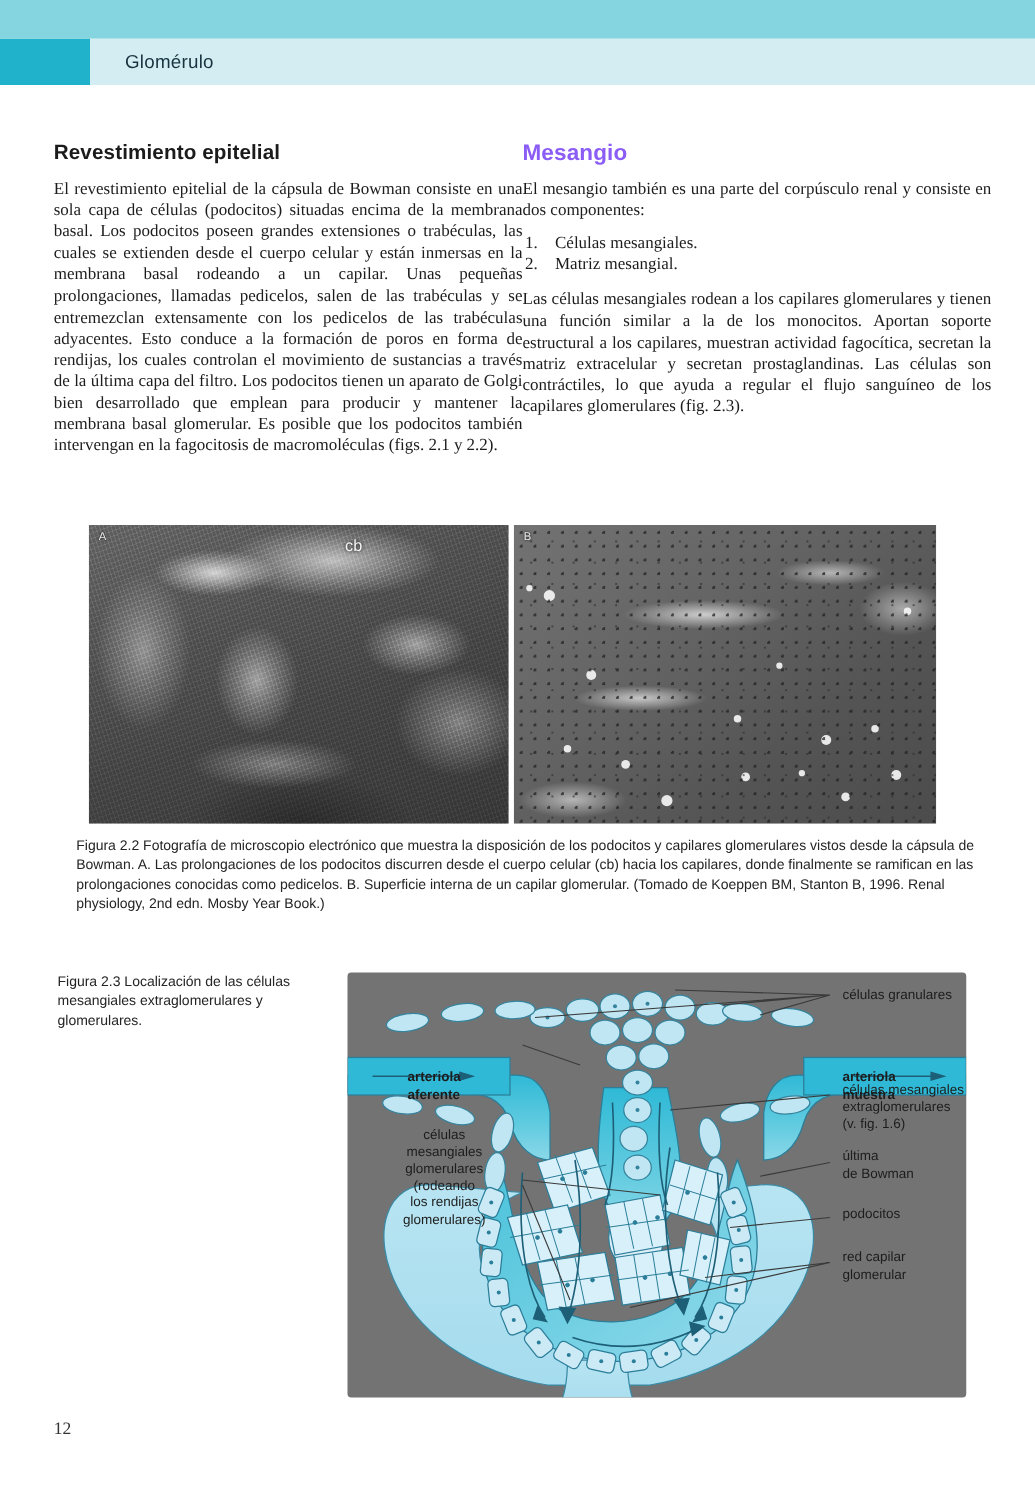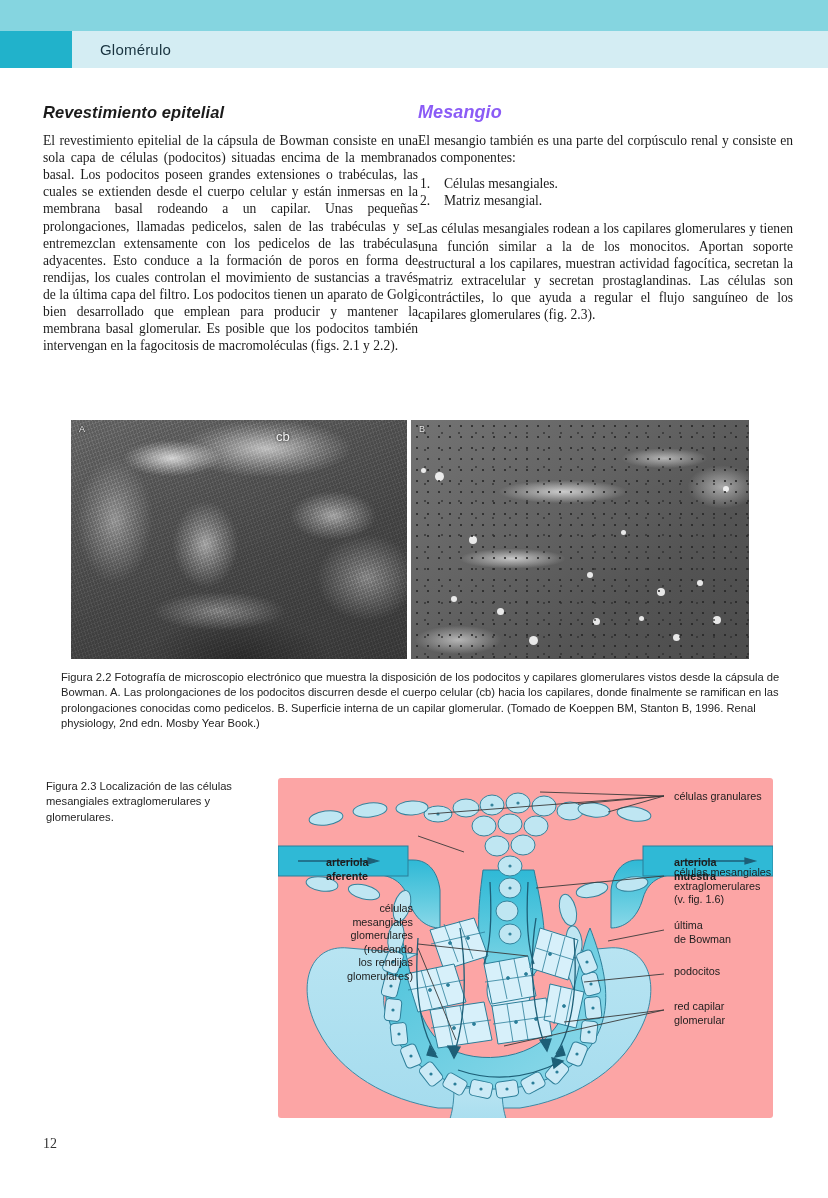--- a/index.html
+++ b/index.html
@@ -37,27 +37,26 @@
     font-family:"Liberation Serif", serif;
     font-size:13.6px;
     line-height:17.1px;
     color:#1c1c1c;
     text-align:justify;
   }
   .col-left{ left:43px; top:96px; width:375px; }
   .col-right{ left:418px; top:96px; width:375px; }
 
   h2.sec{
-    margin:8px 0 11px 0;
+    margin:18px 0 11px 0;
     font-family:"Liberation Sans", sans-serif;
     font-size:16.5px;
     font-weight:600;
     color:#1b1b1b;
     letter-spacing:.1px;
-    font-style:italic;
   }
   h2.sec.accent{
     color:#8b5cf6;
     font-weight:700;
     font-size:18px;
   }
   .col p{ margin:0 0 0 0; }
 
   ol.numlist{
     margin:9px 0 11px 0;
@@ -149,34 +148,34 @@
     font-size:11.2px;
     line-height:15.4px;
     color:#242424;
   }
   .cap22{ left:45px; top:670px; width:740px;margin-left:16px; }
   .cap23{ left:46px; top:779px; width:225px; }
 
   
   .fig23{
     position:absolute; left:278px; top:778px; width:495px; height:340px;
-    background:#fca5a5;
+    background:#737373;
     border-radius:3px;
     overflow:hidden;
   }
   .fig23 svg{ display:block; }
   .fig23 .lbl{
     position:absolute;
     font-family:"Liberation Sans", sans-serif;
     font-size:10.8px;
     line-height:13.6px;
     color:#1d1d1d;
   }
   .fig23 .lbl.bold{ font-weight:700;margin-top:30px; }
-  .fig23 .lbl.right-al{ text-align:right; }
+  .fig23 .lbl.right-al{ text-align:center; }
 
   
   .l-granulares{ left:396px; top:12px; }
   .l-eferente  { left:396px; top:48px; }
   .l-extraglom { left:396px; top:88px; }
   .l-capsula   { left:396px; top:141px; }
   .l-podocitos { left:396px; top:187px; }
   .l-redcap    { left:396px; top:222px; }
   .l-aferente  { left:48px;  top:48px; }
   .l-mesang    { left:20px;  top:124px; width:115px; }

